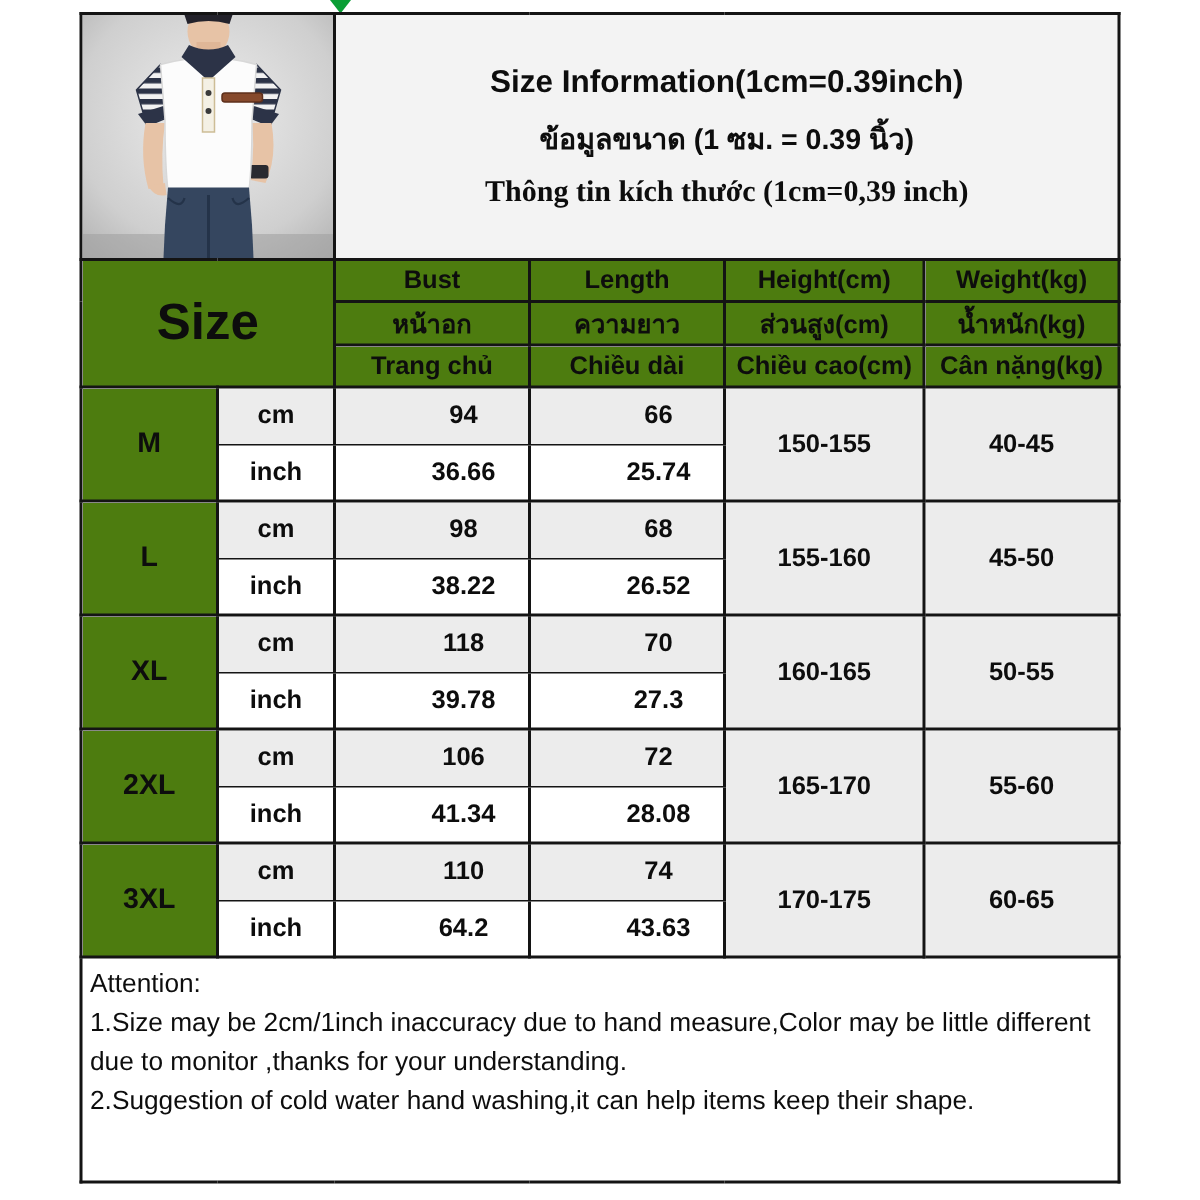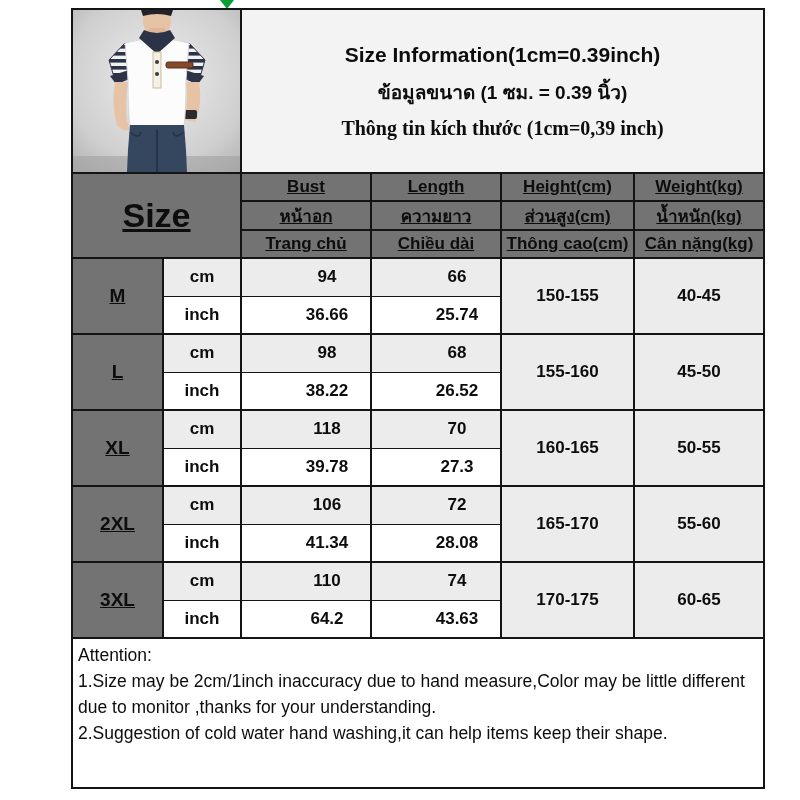--- a/index.html
+++ b/index.html
@@ -7,21 +7,21 @@
   .page { position:relative; width:800px; height:800px; background:#ffffff; overflow:hidden; }
 
   
   .corner-flag {
     position:absolute; left:220px; top:0; width:0; height:0;
     border-left:7px solid transparent; border-right:7px solid transparent;
     border-top:9px solid #0a9e35;
   }
 
   table.size-chart {
-    position:absolute; left:71px; top:8px; width:692px;
+    position:absolute; left:53px; top:8px; width:692px;
     border-collapse:collapse; table-layout:fixed;
     border:2px solid #141414;
   }
   td {
     border:2px solid #141414; padding:0; overflow:hidden;
     text-align:center; vertical-align:middle;
     color:#0d0d0d; font-weight:bold;
   }
 
   
@@ -30,21 +30,21 @@
 
   .photo-cell  { background:#c9c9c9; padding:0; }
   .photo-cell svg { display:block; }
 
   .title-cell  { background:#f3f3f3; }
   .title-wrap  { display:flex; flex-direction:column; justify-content:center; align-items:center; gap:10px; height:100%; }
   .title-l1 { font-size:21px; }
   .title-l2 { font-size:19px; }
   .title-l3 { font-size:20px;font-family:Liberation Serif, serif; }
 
-  .bg-gray  { background:#737373;text-decoration:underline; }
+  .bg-gray  { background:#4d7c0f; }
   .bg-light { background:#ececec; }
   .bg-white { background:#ffffff; }
 
   .size-head { font-size:34px; }
   .col-head  { font-size:17px; }
   .size-cell { font-size:19px; }
   .unit-cell { font-size:17px; }
   .val-cell  { font-size:17px;padding-left:42px; }
   .range-cell{ font-size:17px; }
 
@@ -138,21 +138,21 @@
     </tr>
     <tr style="height:28px">
       <td class="bg-gray col-head">หน้าอก</td>
       <td class="bg-gray col-head">ความยาว</td>
       <td class="bg-gray col-head">ส่วนสูง(cm)</td>
       <td class="bg-gray col-head">น้ำหนัก(kg)</td>
     </tr>
     <tr style="height:28px">
       <td class="bg-gray col-head">Trang chủ</td>
       <td class="bg-gray col-head">Chiều dài</td>
-      <td class="bg-gray col-head">Thông cao(cm)</td>
+      <td class="bg-gray col-head">Chiều cao(cm)</td>
       <td class="bg-gray col-head">Cân nặng(kg)</td>
     </tr>
 
     <tr class="row-cm" style="height:38px">
       <td rowspan="2" class="bg-gray size-cell">M</td>
       <td class="bg-light unit-cell thinb">cm</td>
       <td class="bg-light val-cell thinb">94</td>
       <td class="bg-light val-cell thinb">66</td>
       <td rowspan="2" class="bg-light range-cell">150-155</td>
       <td rowspan="2" class="bg-light range-cell">40-45</td>

